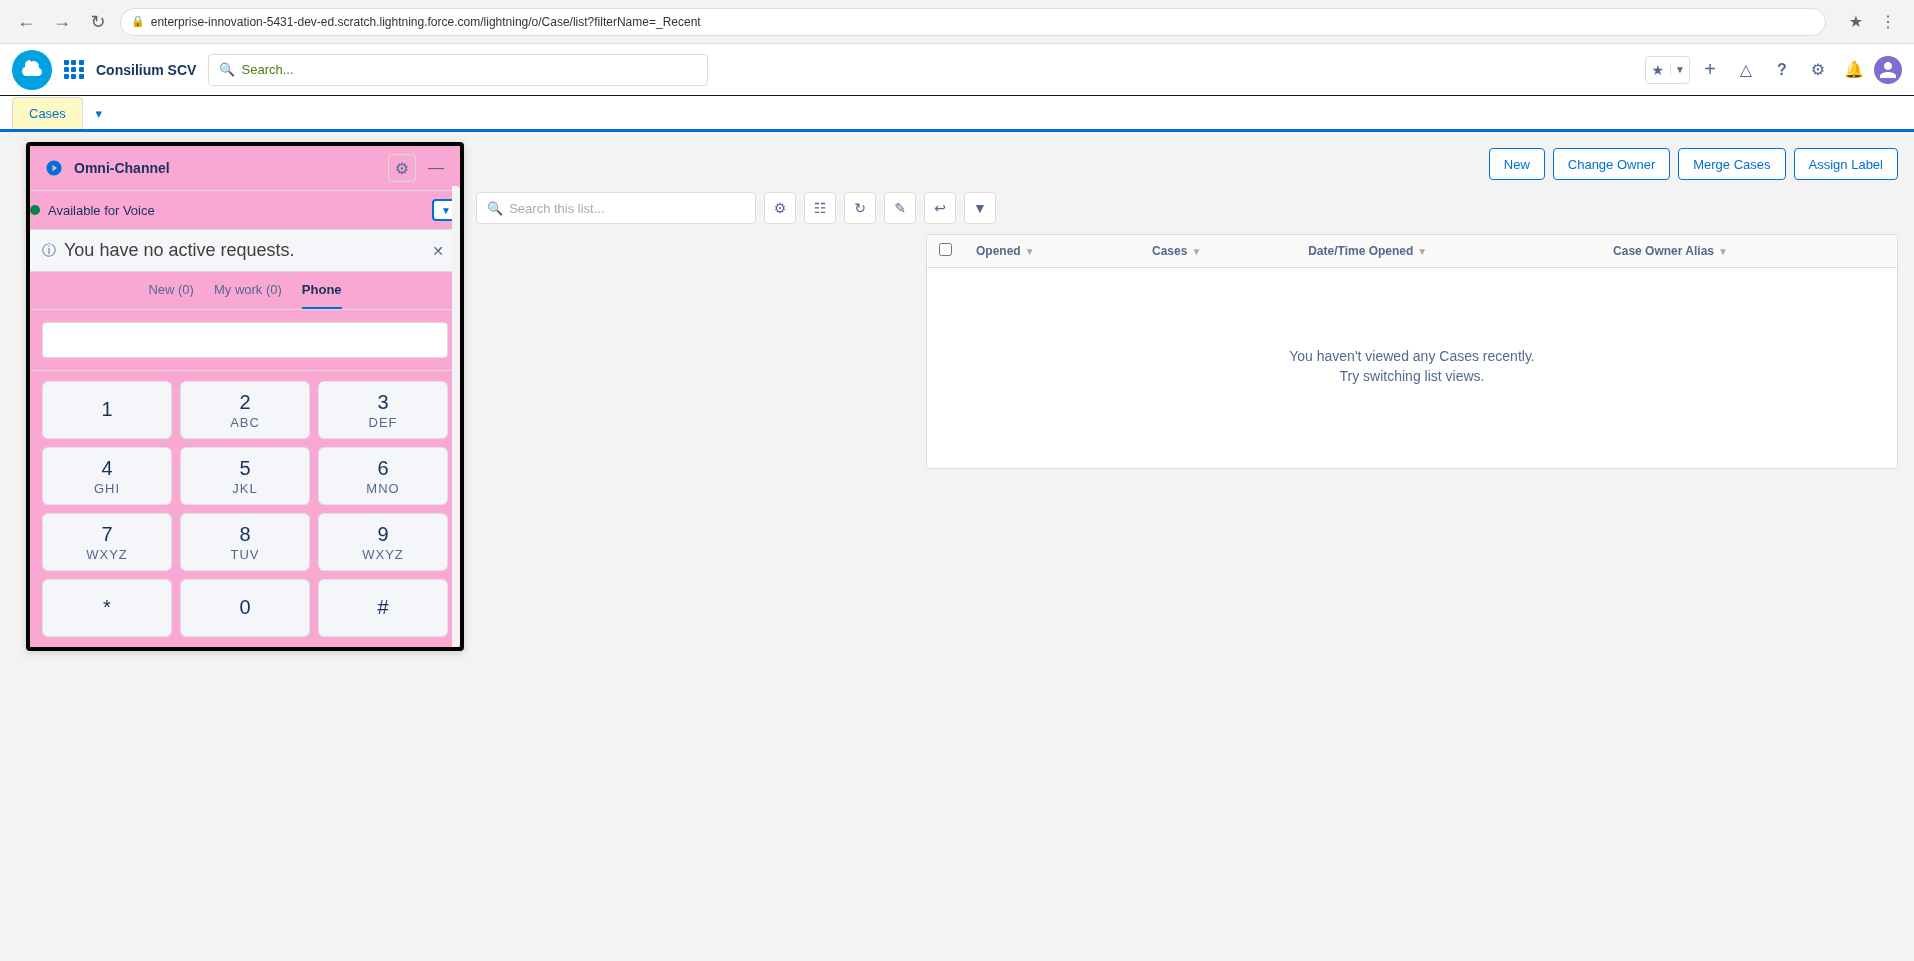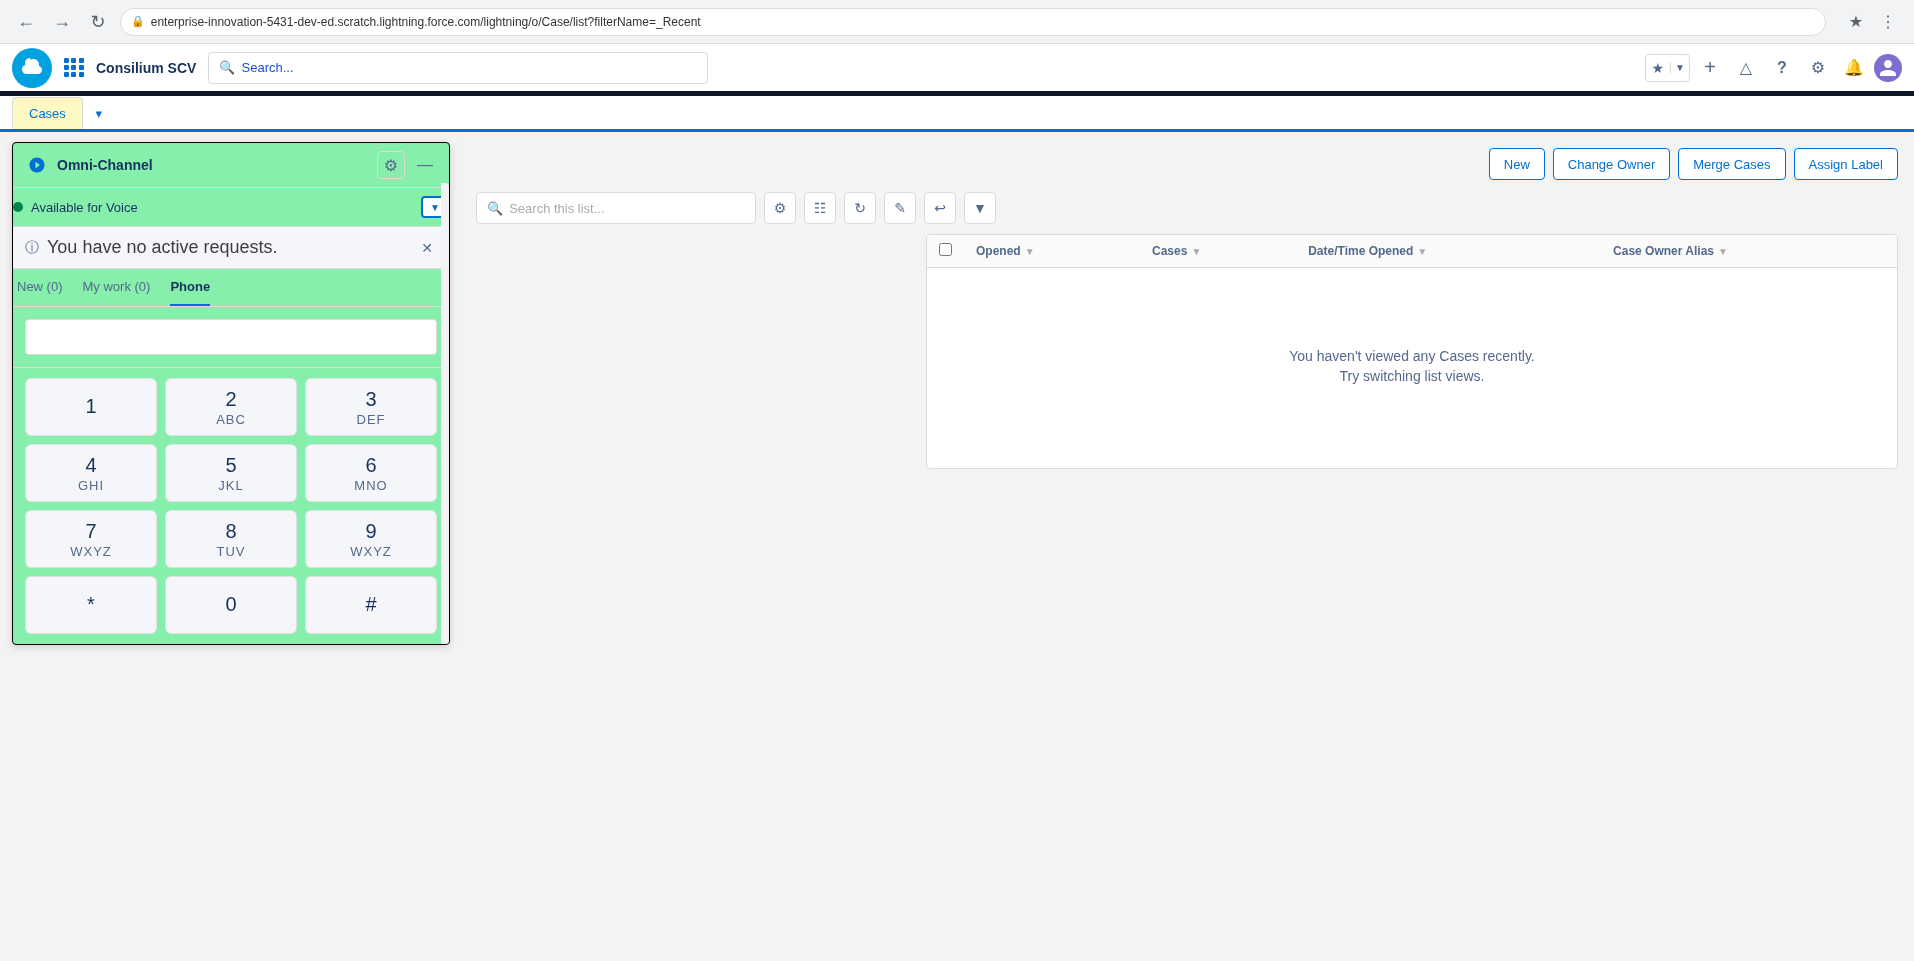--- a/index.html
+++ b/index.html
@@ -57,21 +57,21 @@
       border-radius: 50%;
     }
 
     
     .sf-header {
       background: white;
       height: 52px;
       display: flex;
       align-items: center;
       padding: 9px 12px;
-      border-bottom: 5px solid #0f172a;
+      border-bottom: 1px solid #0f172a;
       gap: 12px;
     }
     .sf-logo {
       width: 40px;
       height: 40px;
       background: #00a1e0;
       border-radius: 50%;
       display: flex;
       align-items: center;
       justify-content: center;
@@ -180,25 +180,25 @@
       background: #f3f3f3;
       flex: 1;
       display: flex;
       height: calc(100vh - 136px);
       position: relative;
     }
 
     
     .omni-panel {
       width: 438px;
-      background: #86efac;
-      border: 1px solid #000000;
+      background: #f9a8d4;
+      border: 4px solid #000000;
       border-radius: 4px;
       position: absolute;
-      left: 12px;
+      left: 26px;
       top: 10px;
       z-index: 100;
       box-shadow: 0 2px 8px rgba(0,0,0,0.15);
     }
     .omni-header {
       display: flex;
       align-items: center;
       padding: 8px 12px;
       border-bottom: 1px solid #dddbda;
       gap: 8px;
@@ -285,23 +285,24 @@
       height: 20px;
       display: flex;
       align-items: center;
       justify-content: center;
     }
 
     
     .omni-tabs {
       display: flex;
       align-items: center;
-      padding: 0 4px;
+      padding: 0 12px;
       border-bottom: 1px solid #dddbda;
       gap: 20px;
+      justify-content: center;
     }
     .omni-tab {
       padding: 10px 0;
       font-size: 13px;
       color: #54698d;
       cursor: pointer;
       border-bottom: 2px solid transparent;
     }
     .omni-tab.active {
       color: #16325c;
@@ -459,21 +460,21 @@
     <div class="sf-dot"></div>
     <div class="sf-dot"></div>
     <div class="sf-dot"></div>
     <div class="sf-dot"></div>
     <div class="sf-dot"></div>
     <div class="sf-dot"></div>
   </div>
   <span style="font-size:14px;font-weight:600;color:#16325c;cursor:pointer;">Consilium SCV</span>
   <div class="sf-search-bar">
     <span style="color:#706e6b;">🔍</span>
-    <span style="color:#1d4ed8;">Search...</span>
+    <span style="color:#4d7c0f;">Search...</span>
   </div>
   <div class="sf-header-right">
     <div class="sf-favorites-btn">
       <span class="star">★</span>
       <span class="arrow">▼</span>
     </div>
     <div class="sf-header-icon" style="font-size:20px;">+</div>
     <div class="sf-header-icon">△</div>
     <div class="sf-header-icon" style="font-weight:700;">?</div>
     <div class="sf-header-icon">⚙</div>

